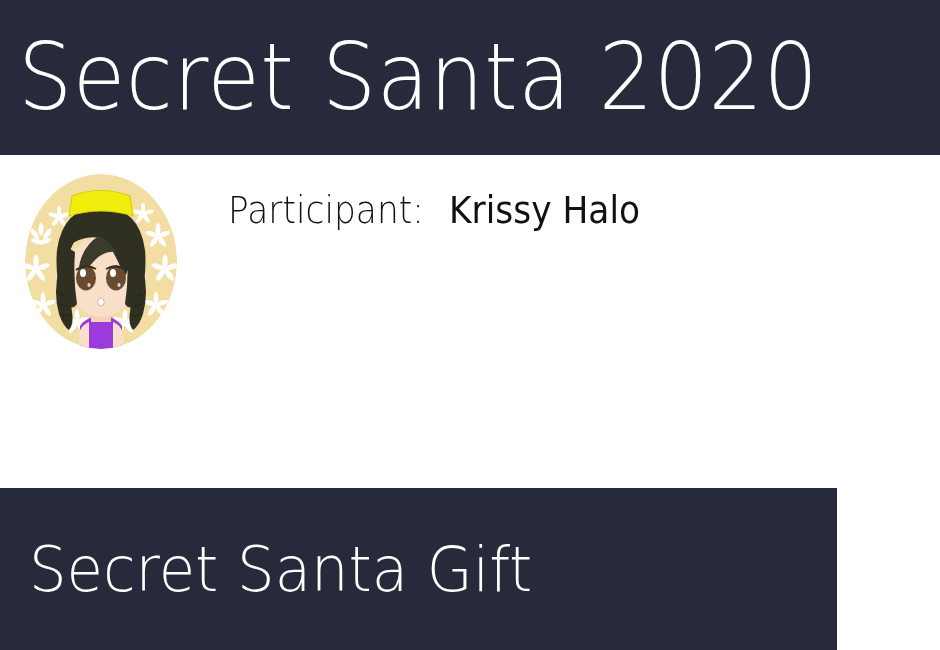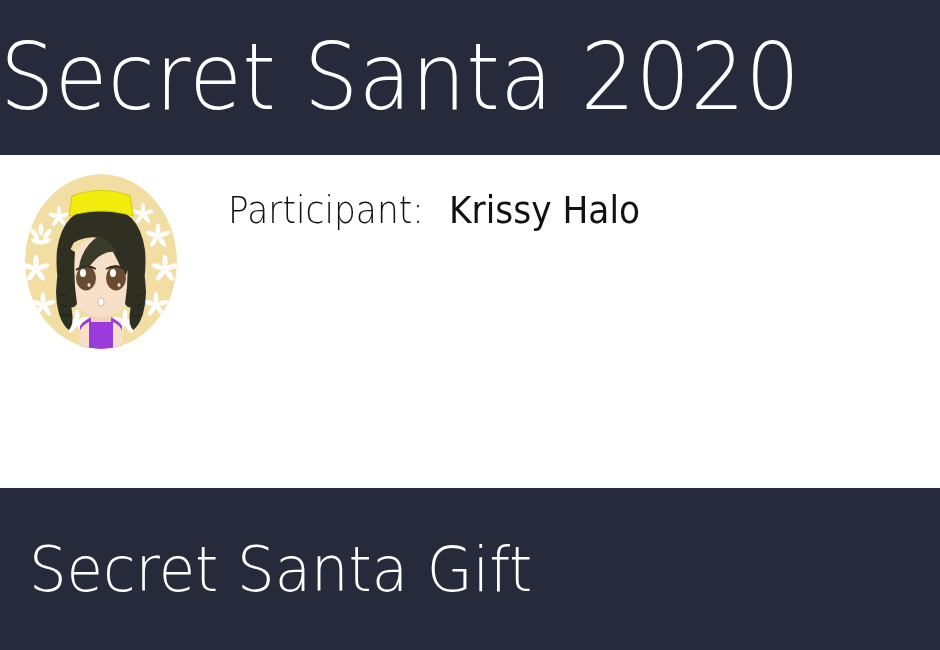--- a/index.html
+++ b/index.html
@@ -22,21 +22,21 @@
   
   .banner-top {
     position: absolute;
     left: 0;
     top: 0;
     width: 940px;
     height: 155px;
     background: #272a3a;
     display: flex;
     align-items: center;
-    padding-left: 0;
+    padding-left: 18px;
   }
 
   .banner-top-title {
     color: #ffffff;
     font-family: "DejaVu Sans", sans-serif;
     font-size: 93px;
     font-weight: 300;
     line-height: 1;
     letter-spacing: 0.5px;
     transform: scaleX(0.92);
@@ -129,21 +129,21 @@
     text-align: right;
     white-space: normal;
     max-width: 540px;
   }
 
   
   .banner-bottom {
     position: absolute;
     left: 0;
     top: 488px;
-    width: 940px;
+    width: 837px;
     height: 162px;
     background: #272a3a;
     display: flex;
     align-items: center;
     padding-left: 29px;
   }
 
   .banner-bottom-title {
     color: #ffffff;
     font-family: "DejaVu Sans", sans-serif;

